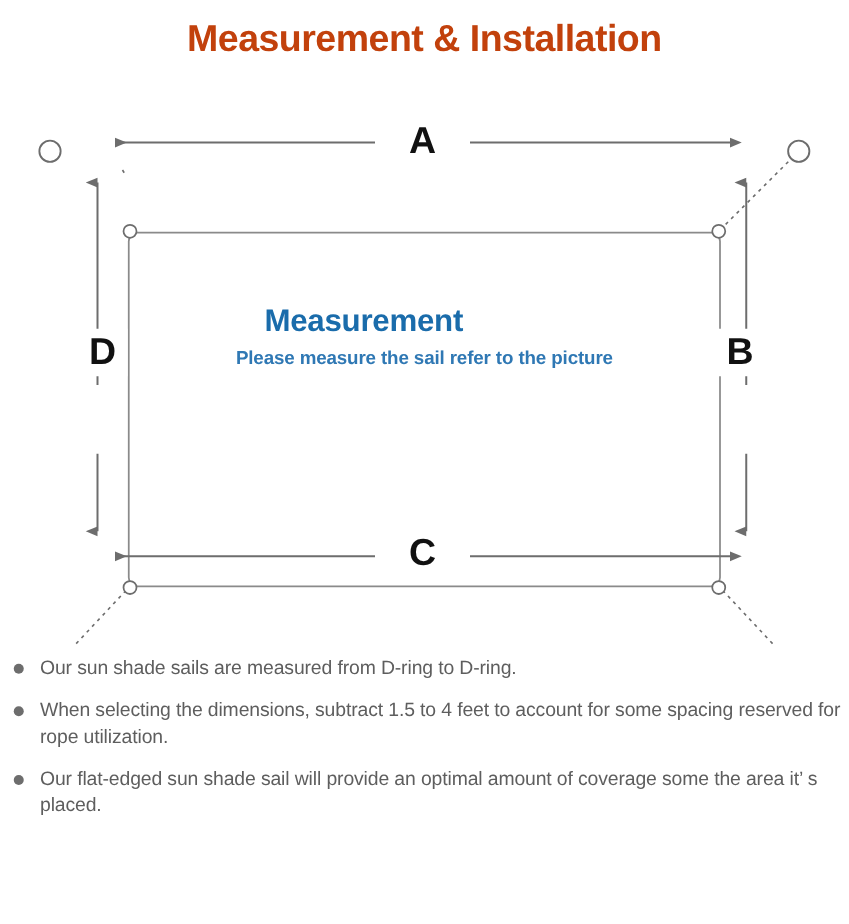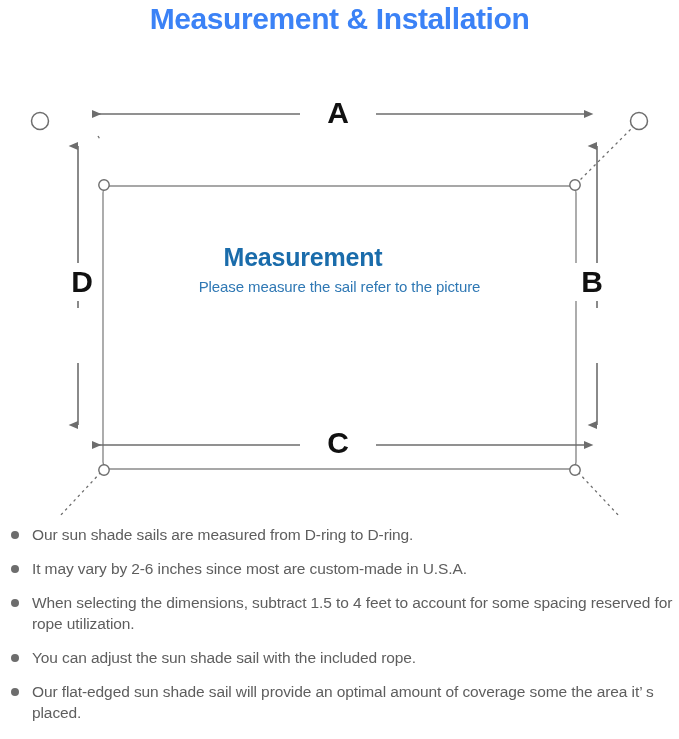--- a/index.html
+++ b/index.html
@@ -18,60 +18,60 @@
 
   
   #title {
     position: absolute;
     left: 0;
     top: 0;
     width: 679px;
     text-align: center;
     font-size: 30px;
     font-weight: bold;
-    color: #3b82f6;
+    color: #c2410c;
     letter-spacing: -0.4px;
     line-height: 38px;
-    padding-top: 0;
+    padding-top: 13px;
     white-space: nowrap;
   }
 
   
   #diagram {
     position: absolute;
     left: 0;
     top: 46px;
     width: 679px;
     height: 470px;
   }
   #diagram svg {
     display: block;
   }
 
   
   #sail-heading {
     position: absolute;
-    left: 12px;
+    left: 0;
     top: 243px;
     width: 582px;
     text-align: center;
     font-size: 25px;
     font-weight: bold;
     color: #1a6cab;
     letter-spacing: -0.2px;
     white-space: nowrap;
   }
   #sail-sub {
     position: absolute;
     left: 0;
     top: 278px;
     width: 679px;
     text-align: center;
     font-size: 15px;
-    font-weight: normal;
+    font-weight: bold;
     color: #2f78b4;
     letter-spacing: -0.1px;
     white-space: nowrap;
   }
 
   
   .dim-label {
     position: absolute;
     font-size: 30px;
     font-weight: bold;
@@ -186,27 +186,19 @@
 <div class="dim-label" id="dim-c">C</div>
 <div class="dim-label" id="dim-d">D</div>
 
 <div id="notes">
   <div class="note">
     <span class="bullet"></span>
     <span class="note-text">Our sun shade sails are measured from D-ring to D-ring.</span>
   </div>
   <div class="note">
     <span class="bullet"></span>
-    <span class="note-text">It may vary by 2-6 inches since most are custom-made in U.S.A.</span>
-  </div>
-  <div class="note">
-    <span class="bullet"></span>
     <span class="note-text">When selecting the dimensions, subtract 1.5 to 4 feet to account for some spacing reserved for rope utilization.</span>
-  </div>
-  <div class="note">
-    <span class="bullet"></span>
-    <span class="note-text">You can adjust the sun shade sail with the included rope.</span>
   </div>
   <div class="note">
     <span class="bullet"></span>
     <span class="note-text">Our flat-edged sun shade sail will provide an optimal amount of coverage some the area it’ s placed.</span>
   </div>
 </div>
 
 </body></html>

